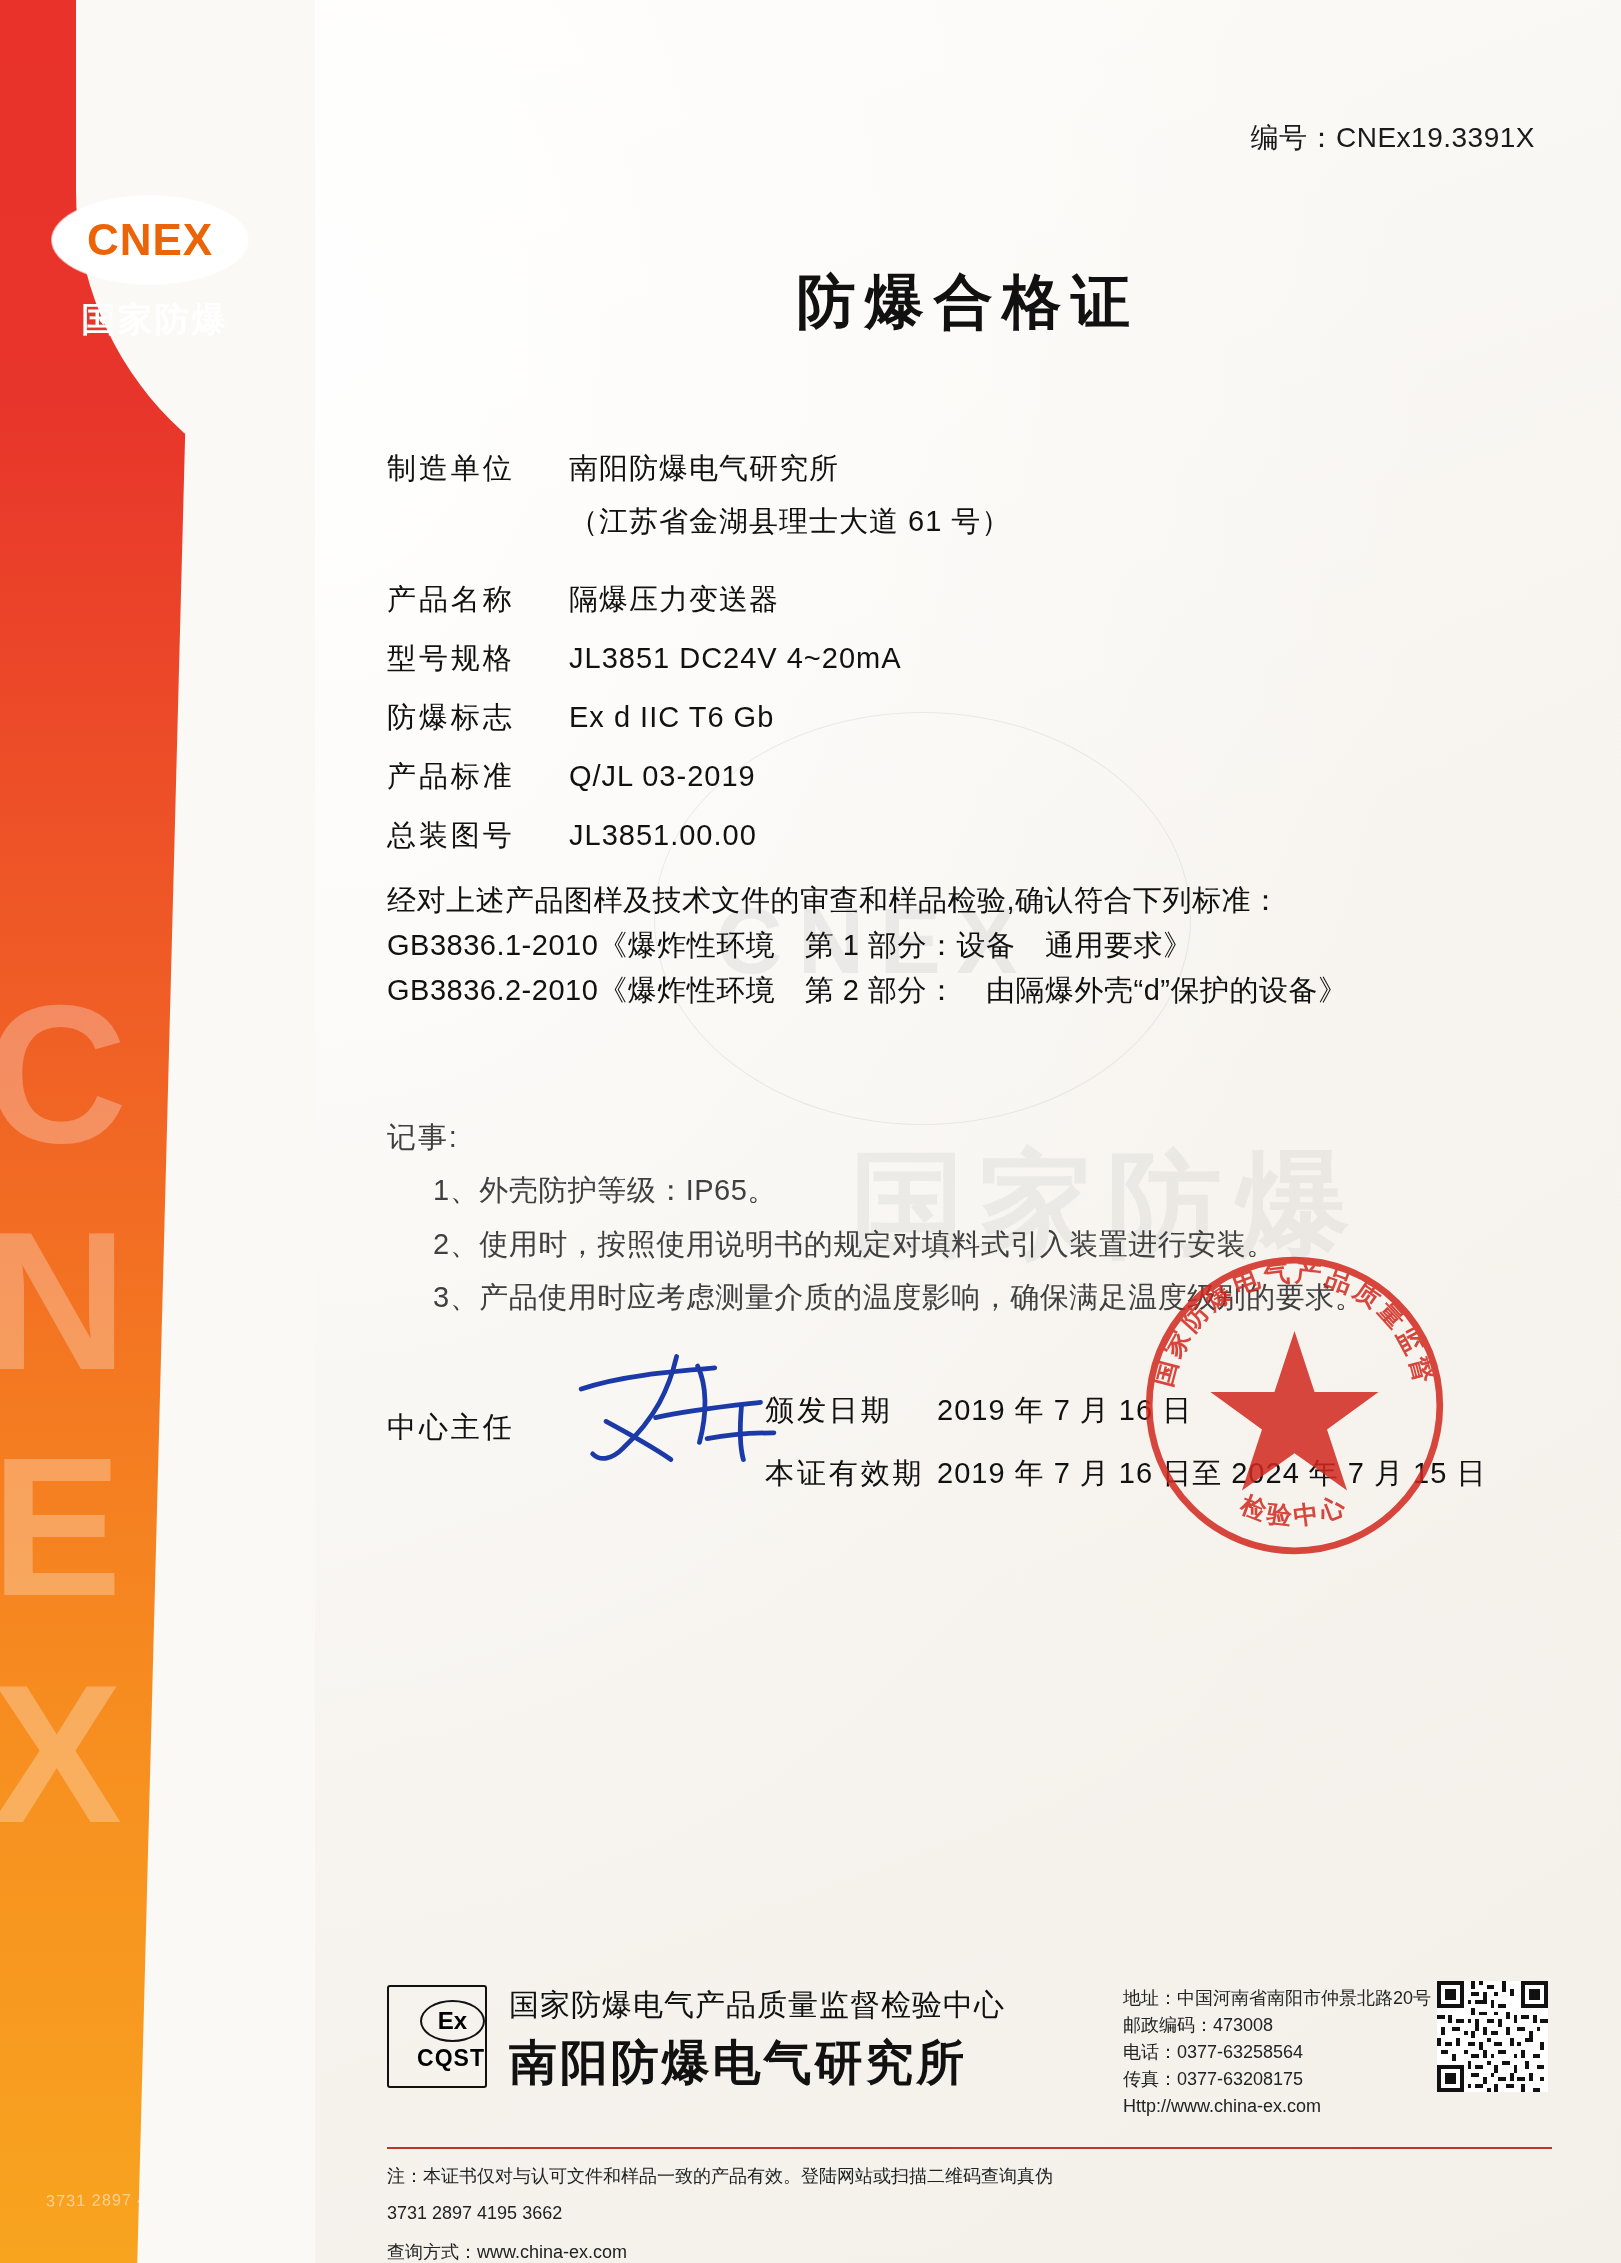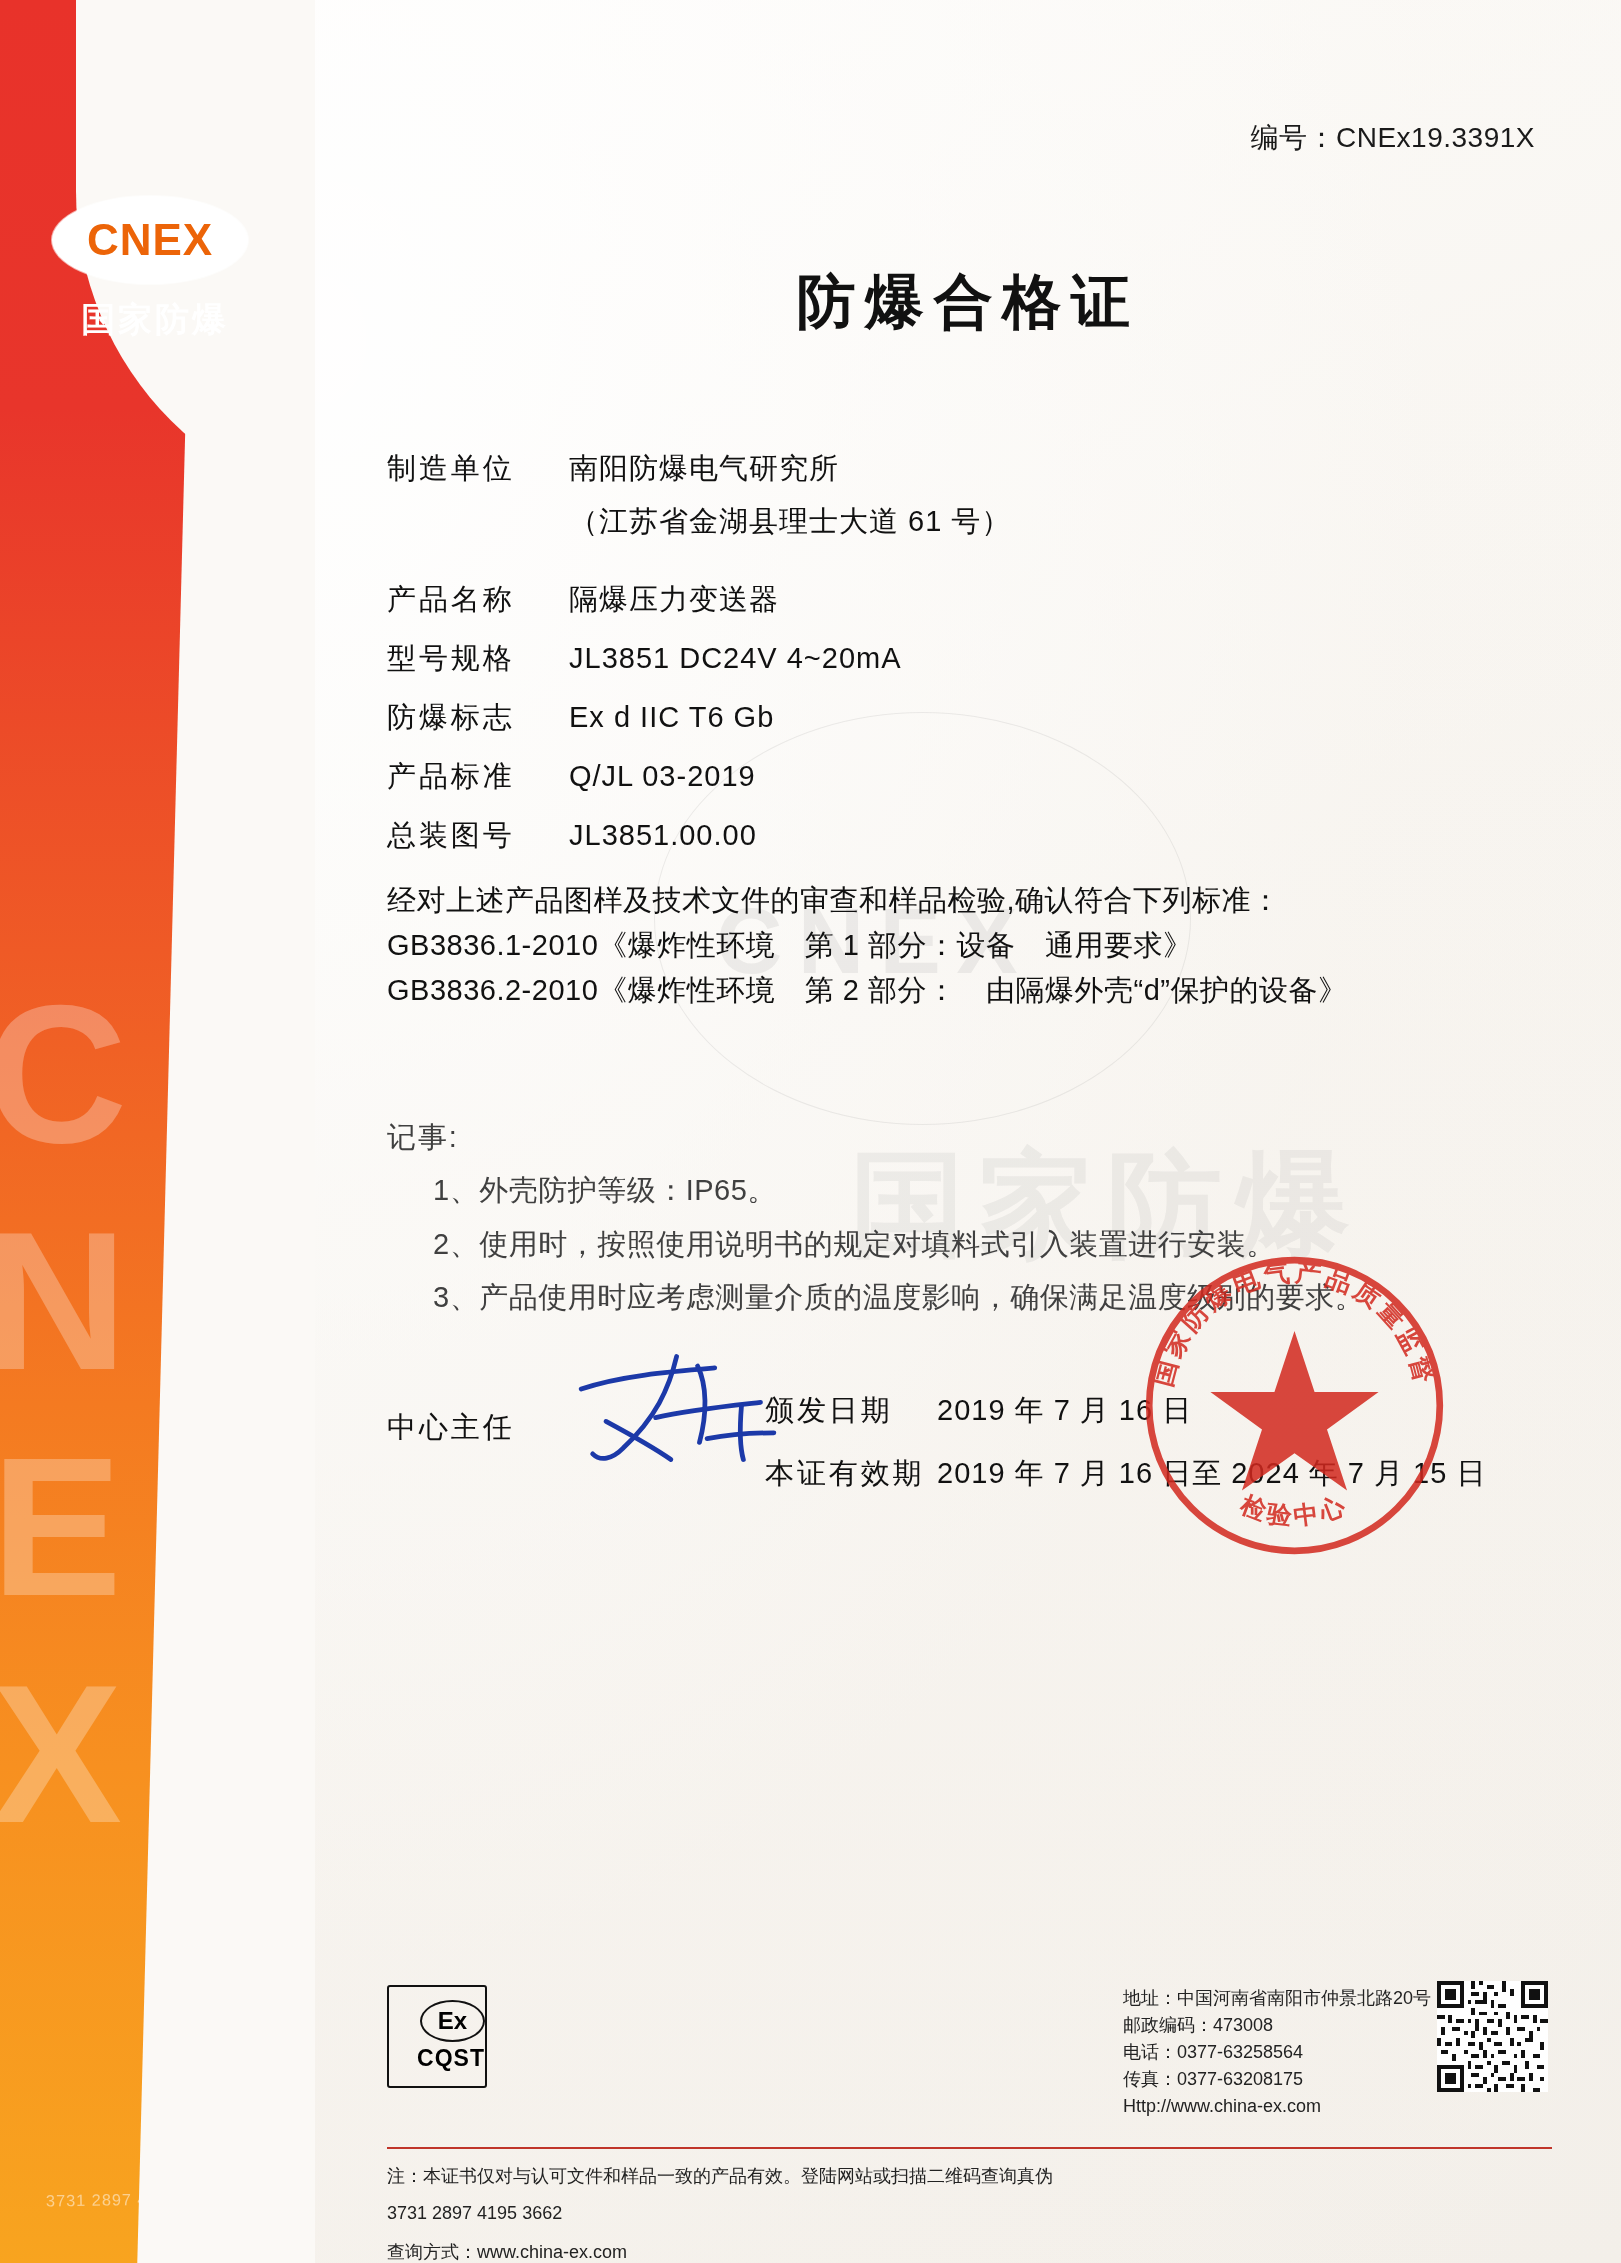--- a/index.html
+++ b/index.html
@@ -521,20 +521,24 @@
     </svg>
   </div>
 
   <div class="footer">
     <div style="position:absolute; left:72px; right:0; top:0; bottom:0;">
       <div class="ex-badge">
         <div class="ex-oval">Ex</div>
         <div class="ex-cqst">CQST</div>
       </div>
 
+      <div class="org">
+        <div class="org-l1">国家防爆电气产品质量监督检验中心</div>
+        <div class="org-l2">南阳防爆电气研究所</div>
+      </div>
 
       <div class="addr">
         <div>地址：中国河南省南阳市仲景北路20号</div>
         <div>邮政编码：473008</div>
         <div>电话：0377-63258564</div>
         <div>传真：0377-63208175</div>
         <div>Http://www.china-ex.com</div>
       </div>
 
       <svg class="qr" viewBox="0 0 29 29" shape-rendering="crispEdges">

